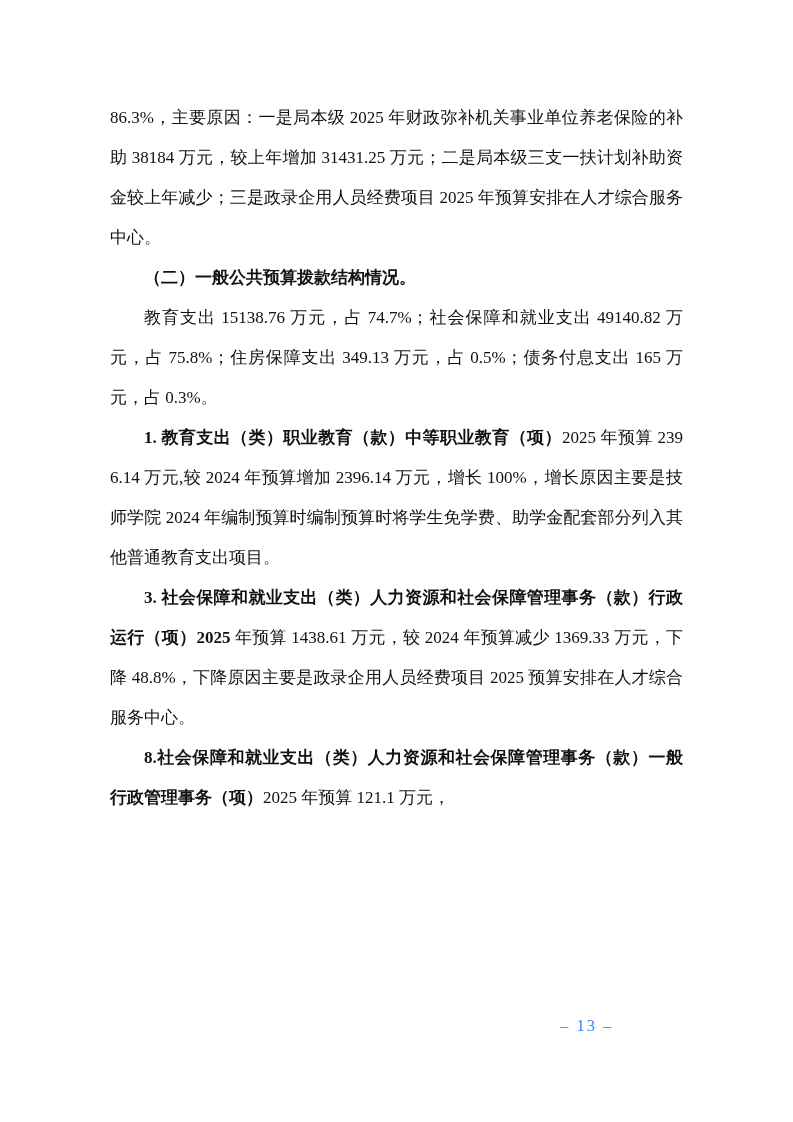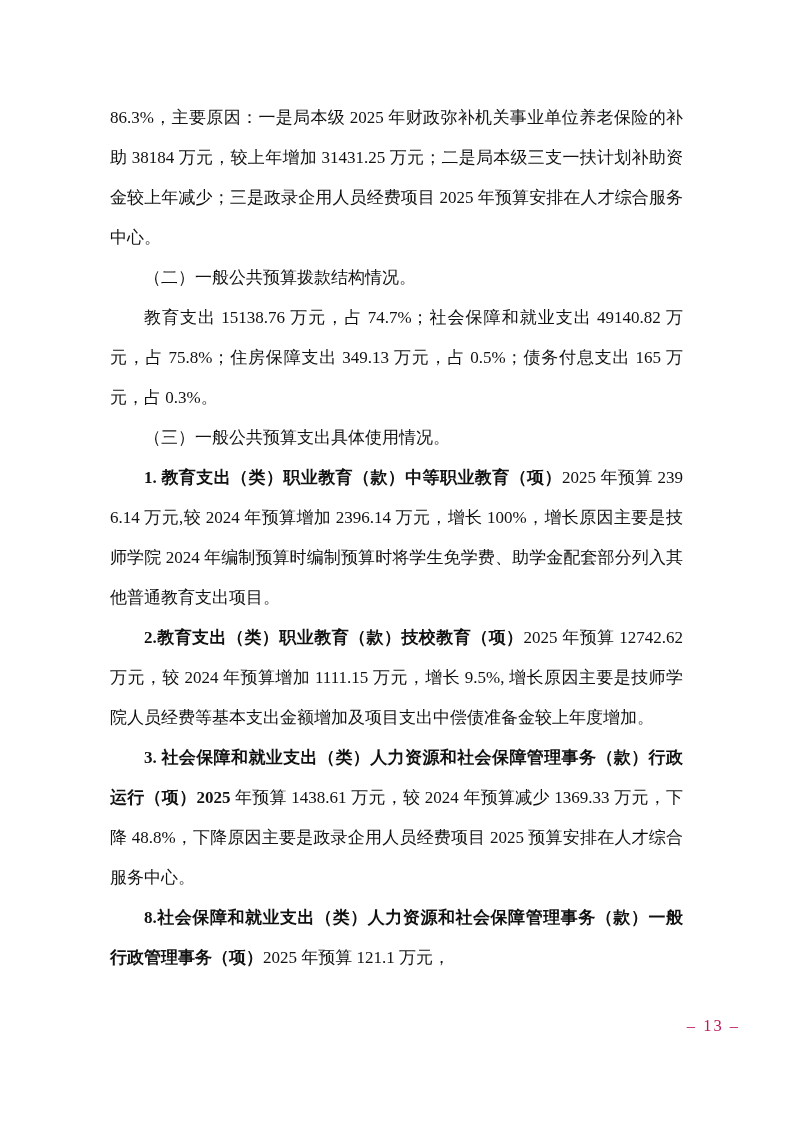--- a/index.html
+++ b/index.html
@@ -28,55 +28,53 @@
     line-height: 40px;
     text-align: justify;
     text-align-last: left;
     text-indent: 2em;
     word-break: break-all;
   }
   .para.no-indent {
     text-indent: 0;
   }
   .para.heading {
-    font-weight: normal;
+    font-weight: bold;
   }
   .para .lead {
     font-weight: bold;
   }
   .page-number {
     position: absolute;
     top: 1014px;
     left: 560px;
     width: 180px;
-    text-align: right;
+    text-align: left;
     font-size: 16.5px;
     line-height: 24px;
     letter-spacing: 2px;
-    color: #be185d;
+    color: #3b82f6;
     font-family: "Liberation Serif", "DejaVu Serif", serif;
   }
 </style>
 </head>
 <body>
 
 <div class="page">
   <div class="text-block">
 
     <p class="para no-indent">86.3%，主要原因：一是局本级 2025 年财政弥补机关事业单位养老保险的补助 38184 万元，较上年增加 31431.25 万元；二是局本级三支一扶计划补助资金较上年减少；三是政录企用人员经费项目 2025 年预算安排在人才综合服务中心。</p>
 
     <p class="para heading">（二）一般公共预算拨款结构情况。</p>
 
     <p class="para">教育支出 15138.76 万元，占 74.7%；社会保障和就业支出 49140.82 万元，占 75.8%；住房保障支出 349.13 万元，占 0.5%；债务付息支出 165 万元，占 0.3%。</p>
 
-    <p class="para heading">（三）一般公共预算支出具体使用情况。</p>
 
     <p class="para"><span class="lead">1. 教育支出（类）职业教育（款）中等职业教育（项）</span><span>2025 年预算 2396.14 万元,较 2024 年预算增加 2396.14 万元，增长 100%，增长原因主要是技师学院 2024 年编制预算时编制预算时将学生免学费、助学金配套部分列入其他普通教育支出项目。</span></p>
 
-    <p class="para"><span class="lead">2.教育支出（类）职业教育（款）技校教育（项）</span><span>2025 年预算 12742.62 万元，较 2024 年预算增加 1111.15 万元，增长 9.5%, 增长原因主要是技师学院人员经费等基本支出金额增加及项目支出中偿债准备金较上年度增加。</span></p>
 
     <p class="para"><span class="lead">3. 社会保障和就业支出（类）人力资源和社会保障管理事务（款）行政运行（项）2025</span><span> 年预算 1438.61 万元，较 2024 年预算减少 1369.33 万元，下降 48.8%，下降原因主要是政录企用人员经费项目 2025 预算安排在人才综合服务中心。</span></p>
 
     <p class="para"><span class="lead">8.社会保障和就业支出（类）人力资源和社会保障管理事务（款）一般行政管理事务（项）</span><span>2025 年预算 121.1 万元，</span></p>
 
   </div>
 
   <div class="page-number">– 13 –</div>
 </div>
 

